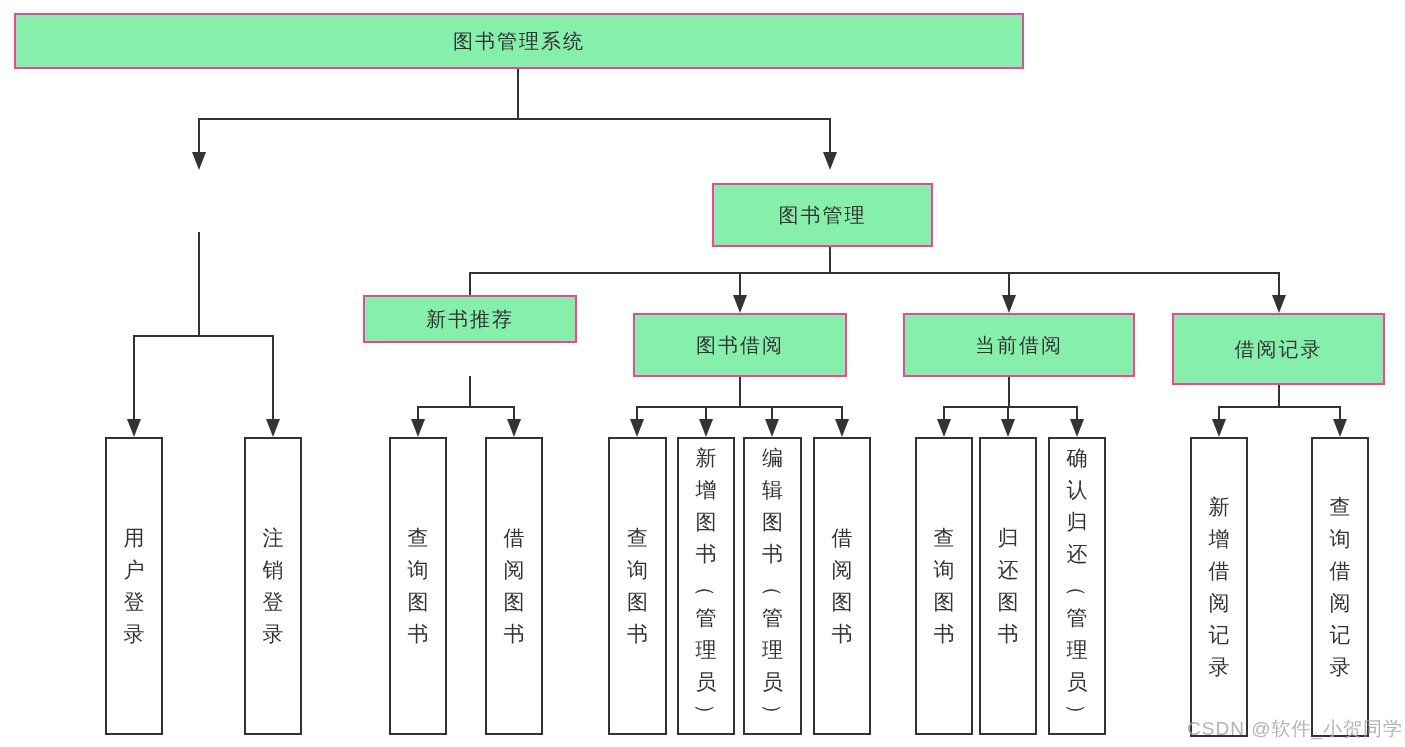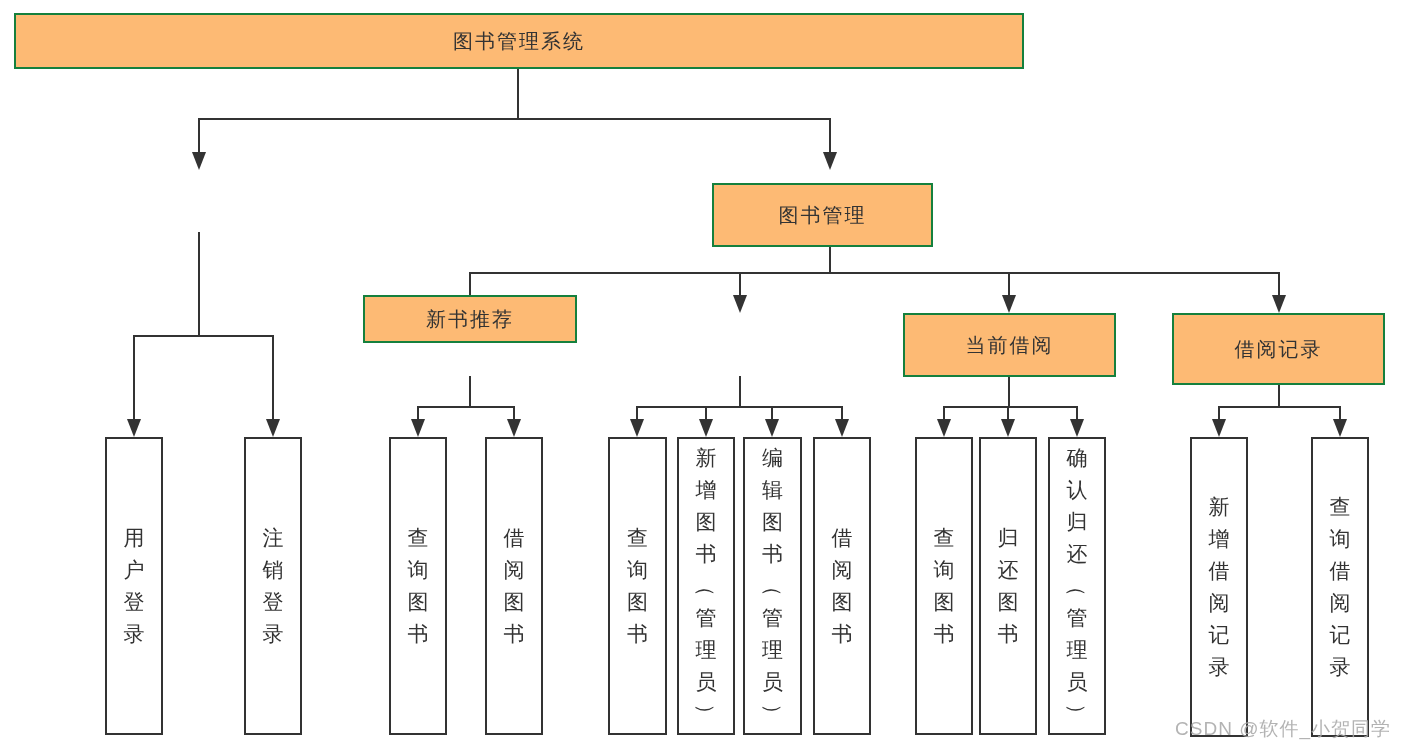--- a/index.html
+++ b/index.html
@@ -5,34 +5,34 @@
   * { margin:0; padding:0; box-sizing:border-box; }
   html,body { background:#ffffff; }
   body {
     width:1405px; height:747px; position:relative; overflow:hidden;
     font-family:"Liberation Sans","DejaVu Sans",sans-serif;
   }
   #stage { position:absolute; left:0; top:0; width:1405px; height:747px; }
   svg.wires { position:absolute; left:0; top:0; z-index:1; }
   .node {
     position:absolute; z-index:2;
-    border:2px solid #15803d; background:#fdba74; color:#333333;
+    border:2px solid #ec4899; background:#86efac; color:#333333;
     display:flex; align-items:center; justify-content:center;
     font-size:20px; letter-spacing:2px; white-space:nowrap;
   }
   .leaf {
     position:absolute; z-index:2;
     border:2px solid #333333; background:#ffffff; color:#333333;
     display:flex; flex-direction:column; align-items:center; justify-content:center;
     font-size:21px;
   }
   .leaf span { display:block; width:100%; height:32px; line-height:32px; text-align:center; }
   .leaf span.rot { transform:rotate(90deg); }
   .watermark {
-    position:absolute; z-index:3; right:14px; top:716px;
+    position:absolute; z-index:3; right:2px; top:716px;
     font-size:19px; letter-spacing:1px;
     color:rgba(168,168,168,0.88); white-space:nowrap;
   }
 </style>
 </head>
 <body>
 
 <div id="stage">
 
   <svg class="wires" width="1405" height="747" viewBox="0 0 1405 747">
@@ -91,21 +91,22 @@
       <polygon points="1212,419 1226,419 1219,437"></polygon>
       <polygon points="1333,419 1347,419 1340,437"></polygon>
     </g>
   </svg>
 
   <div class="node" style="left:14px;top:13px;width:1010px;height:56px">图书管理系统</div>
 
   <div class="node" style="left:712px;top:183px;width:221px;height:64px">图书管理</div>
 
   <div class="node" style="left:363px;top:295px;width:214px;height:48px">新书推荐</div>
-  <div class="node" style="left:903px;top:313px;width:213px;height:64px">当前借阅</div>
+  <div class="node" style="left:633px;top:313px;width:214px;height:64px">图书借阅</div>
+  <div class="node" style="left:903px;top:313px;width:232px;height:64px">当前借阅</div>
   <div class="node" style="left:1172px;top:313px;width:213px;height:72px">借阅记录</div>
 
   <div class="leaf" style="left:105px;top:437px;width:58px;height:298px">
       <span>用</span>
       <span>户</span>
       <span>登</span>
       <span>录</span>
     </div>
   <div class="leaf" style="left:244px;top:437px;width:58px;height:298px">
       <span>注</span>

